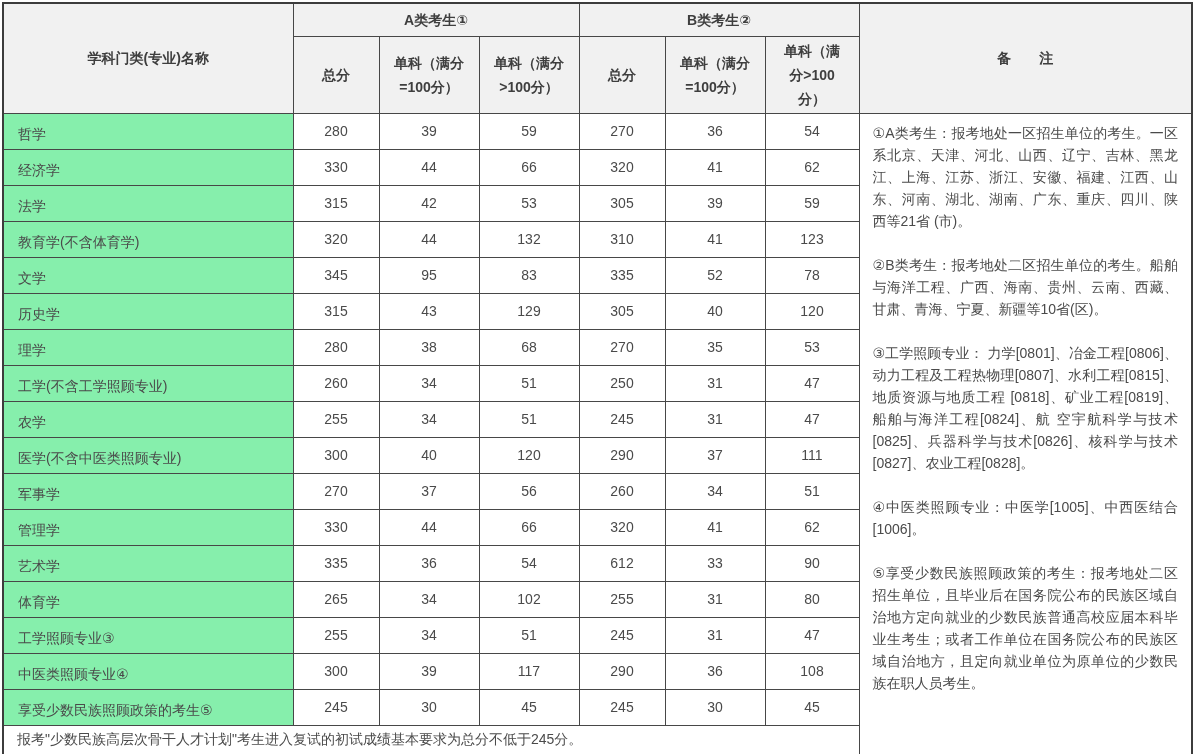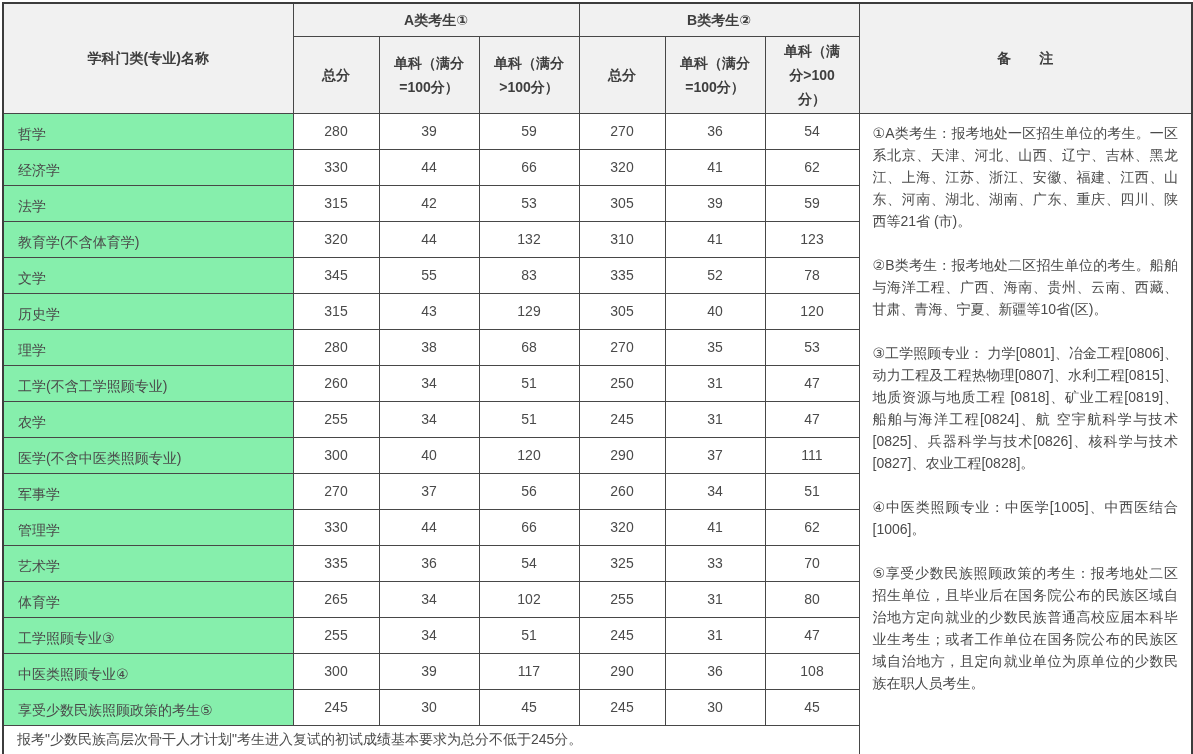--- a/index.html
+++ b/index.html
@@ -116,21 +116,21 @@
           <td class="num">320</td>
           <td class="num">44</td>
           <td class="num">132</td>
           <td class="num">310</td>
           <td class="num">41</td>
           <td class="num">123</td>
         </tr>
         <tr class="data-row">
           <td class="subject">文学</td>
           <td class="num">345</td>
-          <td class="num">55</td>
+          <td class="num">95</td>
           <td class="num">83</td>
           <td class="num">335</td>
           <td class="num">52</td>
           <td class="num">78</td>
         </tr>
         <tr class="data-row">
           <td class="subject">历史学</td>
           <td class="num">315</td>
           <td class="num">43</td>
           <td class="num">129</td>
@@ -190,23 +190,23 @@
           <td class="num">66</td>
           <td class="num">320</td>
           <td class="num">41</td>
           <td class="num">62</td>
         </tr>
         <tr class="data-row">
           <td class="subject">艺术学</td>
           <td class="num">335</td>
           <td class="num">36</td>
           <td class="num">54</td>
-          <td class="num">325</td>
+          <td class="num">612</td>
           <td class="num">33</td>
-          <td class="num">70</td>
+          <td class="num">90</td>
         </tr>
         <tr class="data-row">
           <td class="subject">体育学</td>
           <td class="num">265</td>
           <td class="num">34</td>
           <td class="num">102</td>
           <td class="num">255</td>
           <td class="num">31</td>
           <td class="num">80</td>
         </tr>

